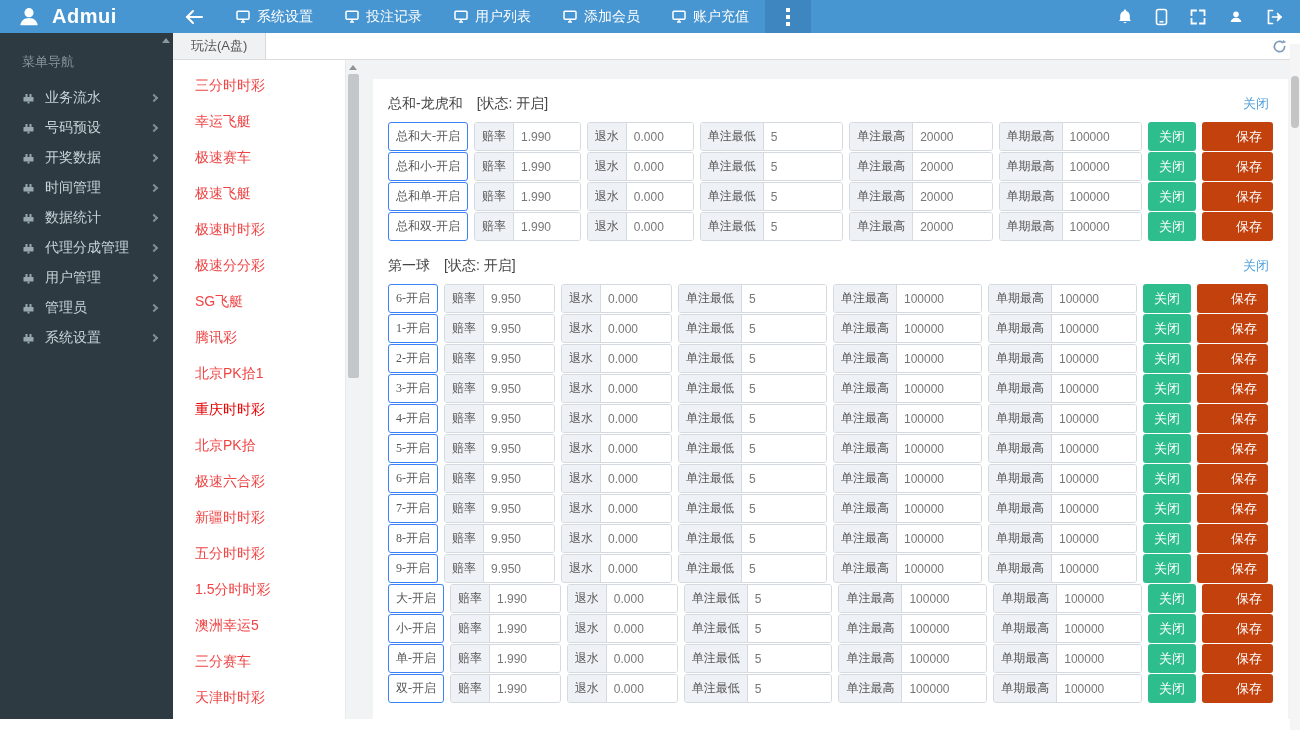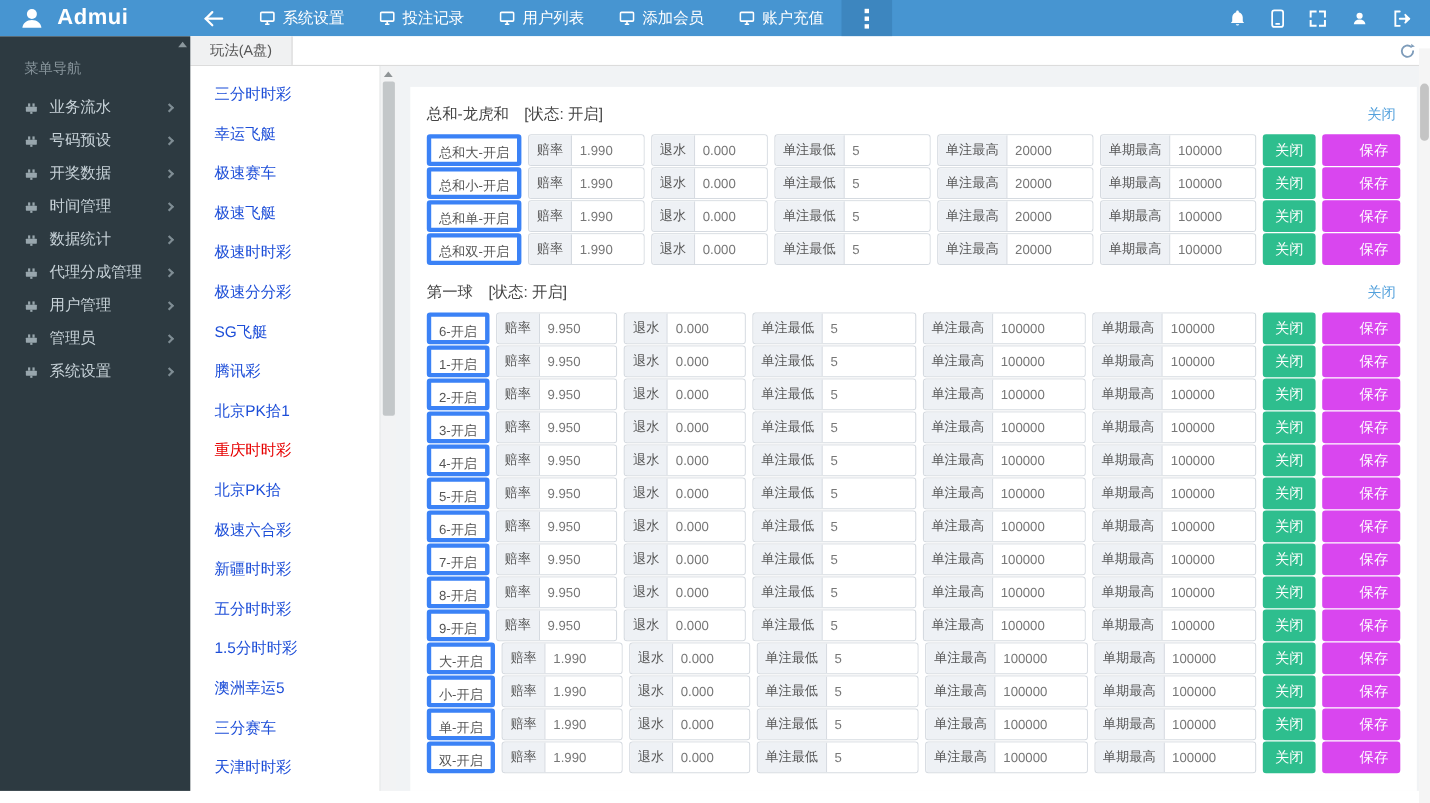--- a/index.html
+++ b/index.html
@@ -35,44 +35,44 @@
   .tabbar { height:27px; background:#fff; border-bottom:1px solid #dcdcdc; display:flex; align-items:stretch; flex:none; }
   .tab { background:#f0f1f2; border-right:1px solid #d8d8d8; padding:0 18px; font-size:13px; color:#555;
     display:flex; align-items:center; cursor:pointer; }
   .tab-refresh { margin-left:auto; display:flex; align-items:center; padding-right:13px; cursor:pointer; }
 
   .below-tabs { flex:1; display:flex; min-height:0; }
 
   
   .game-panel { width:187px; flex:none; background:#fff; display:flex; }
   .game-list { width:172px; padding-top:8px; }
-  .game-item { height:36px; display:flex; align-items:center; padding-left:22px; font-size:14px; color:#1d4ed8; cursor:pointer; white-space:nowrap; }
+  .game-item { height:36px; display:flex; align-items:center; padding-left:22px; font-size:14px; color:#ef4444; cursor:pointer; white-space:nowrap; }
   .game-item.active { color:#e60000; }
   .list-scrollbar { width:15px; background:#f2f3f4; border-left:1px solid #e7e9ea; display:flex; flex-direction:column; align-items:center; }
   .scroll-up-btn { height:14px; width:15px; display:flex; align-items:center; justify-content:center; cursor:pointer; }
   .scroll-up-btn i { width:0; height:0; border-left:4px solid transparent; border-right:4px solid transparent; border-bottom:5px solid #8f9496; }
   .list-thumb { width:11px; height:304px; background:#c3c7c9; border-radius:2px; cursor:pointer; }
 
   
   .main { flex:1; background:#f1f3f5; padding:19px 12px 0 13px; min-width:0; overflow:hidden; }
   .panel { background:#fff; height:100%; padding:16px 15px 0 15px; }
   .section { margin-bottom:16px; }
   .sec-head { display:flex; align-items:center; font-size:14px; color:#454545; margin-bottom:9px; }
   .sec-status { margin-left:14px; }
   .sec-toggle { margin-left:auto; color:#52a0dc; font-size:13px; cursor:pointer; margin-right:4px; }
 
   .row { display:flex; gap:6px; margin-bottom:1px; height:29px; align-items:stretch; white-space:nowrap; }
-  .lbl-box { border:4px solid #3b82f6; border-radius:3px; background:#fff; padding:0 7px; line-height:27px; font-size:12px; color:#555; }
+  .lbl-box { border:1px solid #3b82f6; border-radius:3px; background:#fff; padding:0 7px; line-height:27px; font-size:12px; color:#555;font-family:Liberation Serif, serif; }
   .grp { display:flex; border:1px solid #d5dae0; border-radius:3px; overflow:hidden; background:#fff; }
   .addon { background:#eef1f5; padding:0 7px; line-height:27px; font-size:12px; color:#555; border-right:1px solid #d5dae0; }
   .grp input { border:none; outline:none; padding:0 7px; font-size:12px; color:#777; width:84px; height:27px; background:#fff; }
   .grp.narrow input { width:70px; }
   .btn { border:none; border-radius:3px; color:#fff; font-size:13px; height:29px; padding:0 11px; cursor:pointer; }
   .btn-close { background:#2ebe8e; }
-  .btn-save { background:#d946ef;padding-left:34px; }
+  .btn-save { background:#c2410c;padding-left:34px; }
 
   
   .page-scrollbar { position:absolute; right:0; top:44px; width:10px; height:686px; background:#f5f5f5; }
   .page-thumb { position:absolute; top:32px; left:1px; width:8px; height:52px; background:#c4c4c4; border-radius:4px; cursor:pointer; }
 
   svg { display:block; }
 </style>
 </head>
 <body>
 

